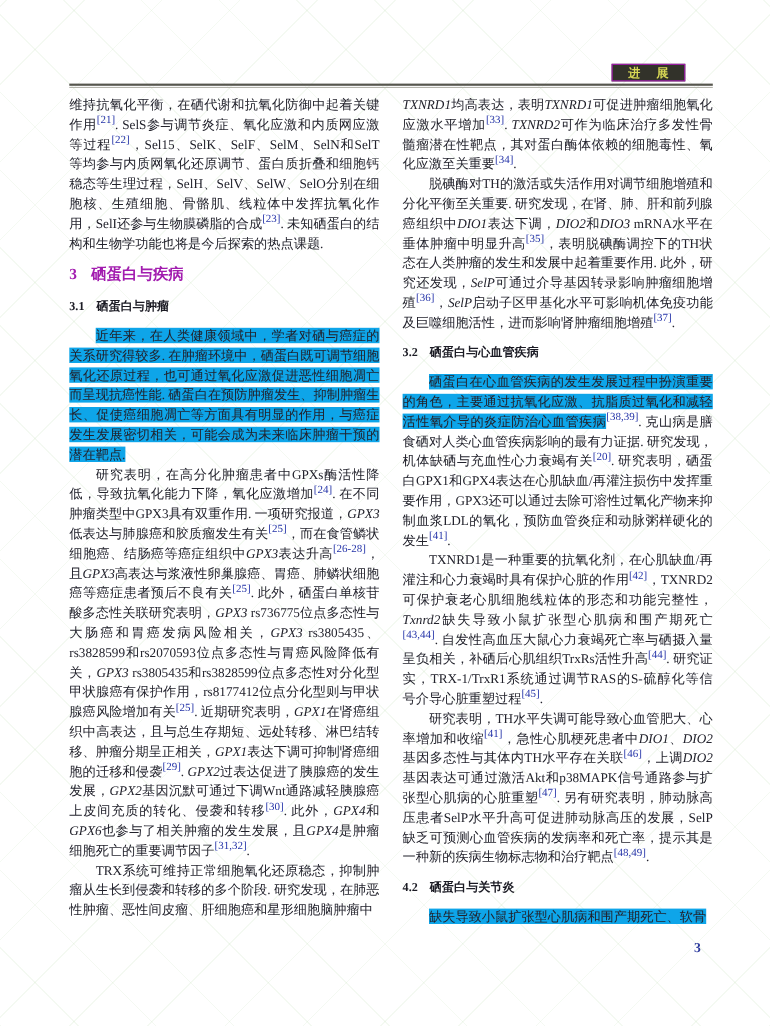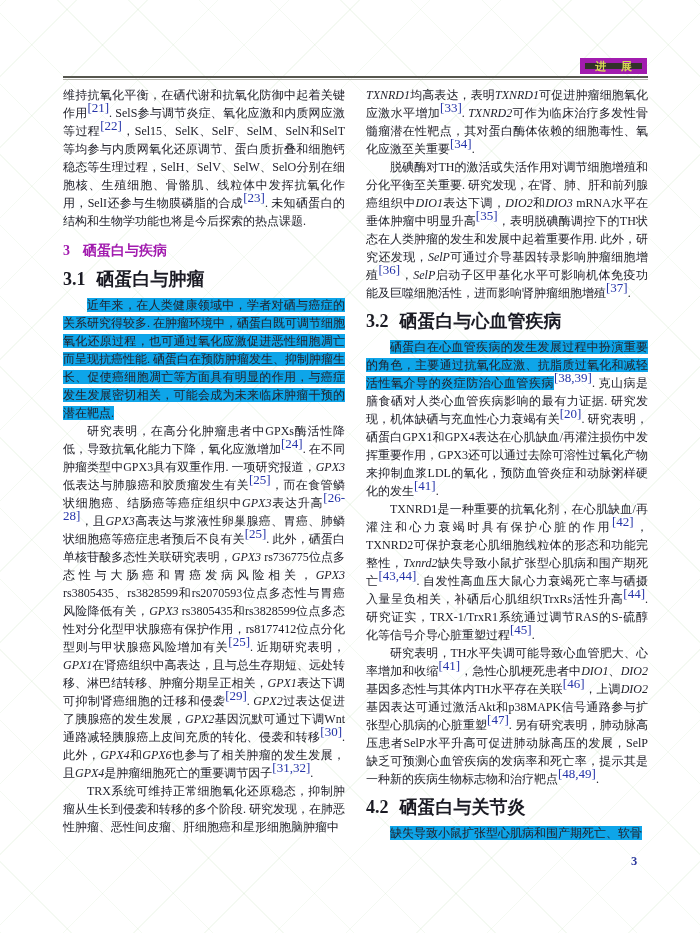--- a/index.html
+++ b/index.html
@@ -9,44 +9,44 @@
     font-family:"Liberation Serif","DejaVu Serif",serif;
     color:#22222c;
   }
   .watermark {
     position:absolute; inset:0; pointer-events:none; z-index:0;
     background:
       repeating-linear-gradient(45deg,  rgba(150,200,130,0.10) 0 1px, transparent 1px 50px),
       repeating-linear-gradient(-45deg, rgba(150,200,130,0.10) 0 1px, transparent 1px 50px);
   }
   .banner {
-    position:absolute; top:58px; left:580px; width:67px; height:16px;
-    background:#32322a; border:5px solid #a21caf; box-sizing:border-box;
+    position:absolute; top:58px; left:556px; width:67px; height:16px;
+    background:#32322a; border:1px solid #a21caf; box-sizing:border-box;
     display:flex; align-items:center; justify-content:center;
     font-size:11px; font-weight:bold; color:#d9d955;
     letter-spacing:6px; text-indent:6px; z-index:2;
   }
   .rule {
     position:absolute; top:76px; left:63px; width:585px; z-index:1;
     border-top:2px solid #56564e;
   }
   .rule::after { content:""; display:block; margin-top:1px; border-top:1px solid #b4b4ac; }
   .col {
     position:absolute; top:86px; width:282px; z-index:1;
     font-size:12px; line-height:18px; text-align:justify;
   }
   .col-left  { left:63px; }
   .col-right { left:366px; }
   p.para { margin:0; text-indent:2em; }
   p.para.cont { text-indent:0; }
   .h1 { font-size:14px;   font-weight:bold; margin:12px 0 10px; color:#a21caf; }
   .h1 .hnum { margin-right:13px; }
-  .h2 { font-size:18px; font-weight:bold; margin:10px 0 8px;  color:#1b1b24; }
+  .h2 { font-size:11px; font-weight:bold; margin:10px 0 8px;  color:#1b1b24; }
   .h2 .hnum { margin-right:11px; }
-  sup.ref { color:#2433a8; font-size:13px; line-height:0; }
+  sup.ref { color:#2433a8; font-size:10px; line-height:0; }
   .it { font-style:italic; }
   .hl { background:#0ea5e9; }
   .pagenum {
     position:absolute; top:854px; left:631px; z-index:1;
     color:#2d3a9e; font-size:12.5px; font-weight:bold;
   }
 </style>
 </head>
 <body>
 

